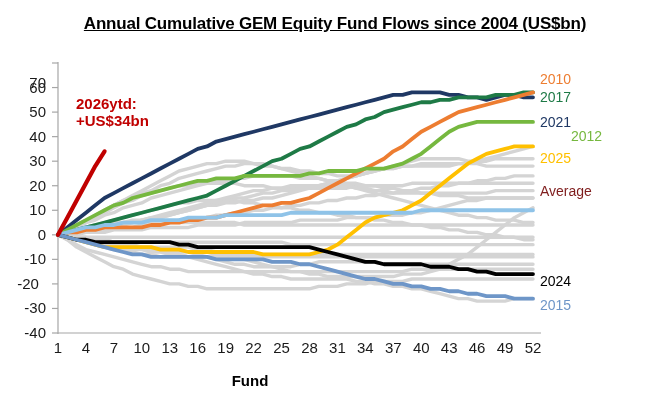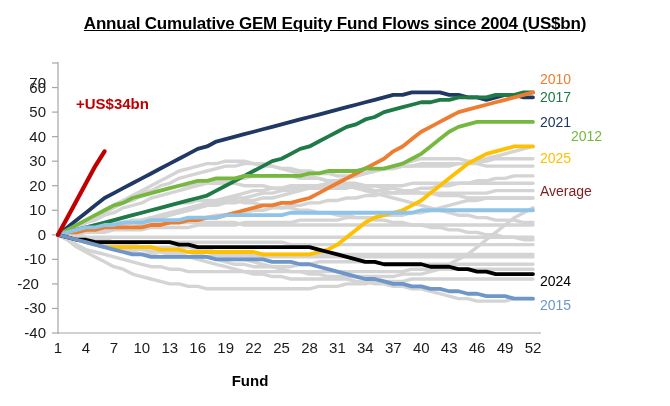--- a/index.html
+++ b/index.html
@@ -130,18 +130,19 @@
       <div class="series-label" style="left: 540px; top: 89px; color: rgb(30, 122, 70);">2017</div>
       <div class="series-label" style="left: 540px; top: 114px; color: rgb(31, 56, 100);">2021</div>
       <div class="series-label" style="left: 540px; top: 128px; color: rgb(118, 184, 63); margin-left: 31px;">2012</div>
       <div class="series-label" style="left: 540px; top: 150px; color: rgb(255, 192, 0);">2025</div>
       <div class="series-label" style="left: 540px; top: 183px; color: #7f1d1d;">Average</div>
       <div class="series-label" style="left: 540px; top: 273px; color: rgb(0, 0, 0);">2024</div>
       <div class="series-label" style="left: 540px; top: 297px; color: rgb(110, 150, 200);">2015</div>
     </div>
 
   <div class="annotation" style="left:76px;top:96px;">
+    <div>2026ytd:</div>
     <div>+US$34bn</div>
   </div>
 
   <div class="axis-title-x">Fund</div>
 
 </div>
 
 </body></html>

